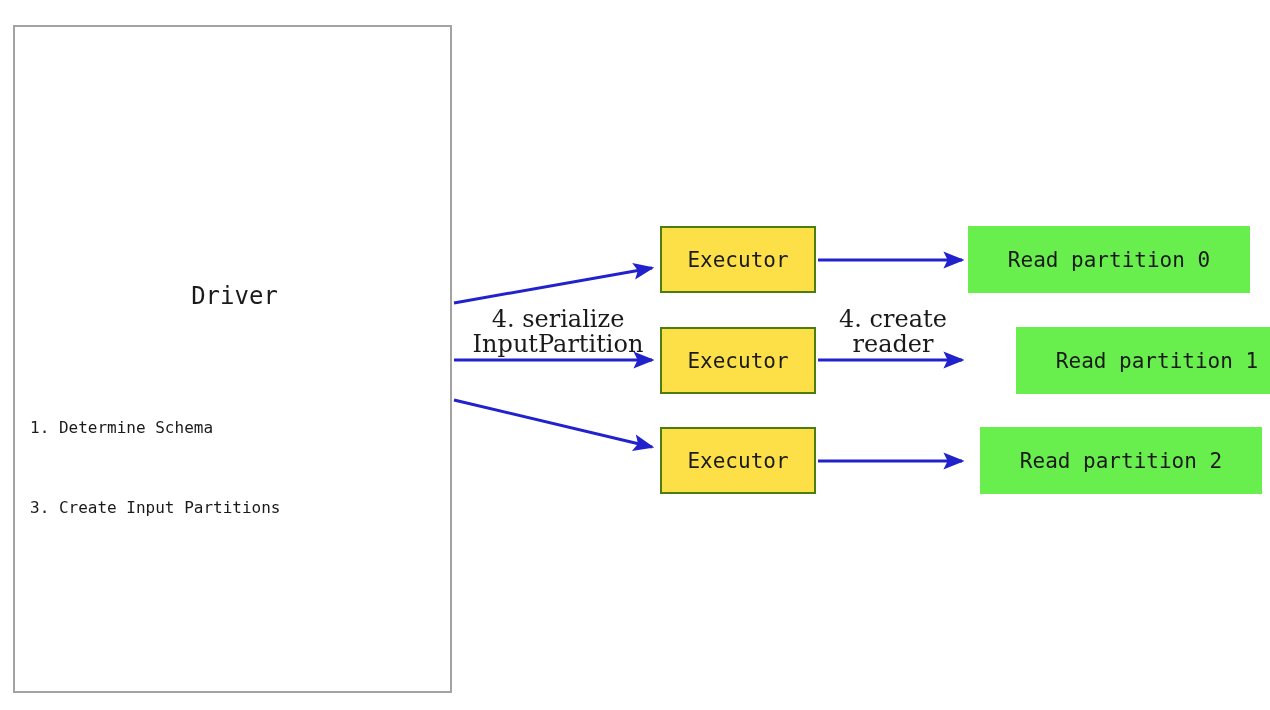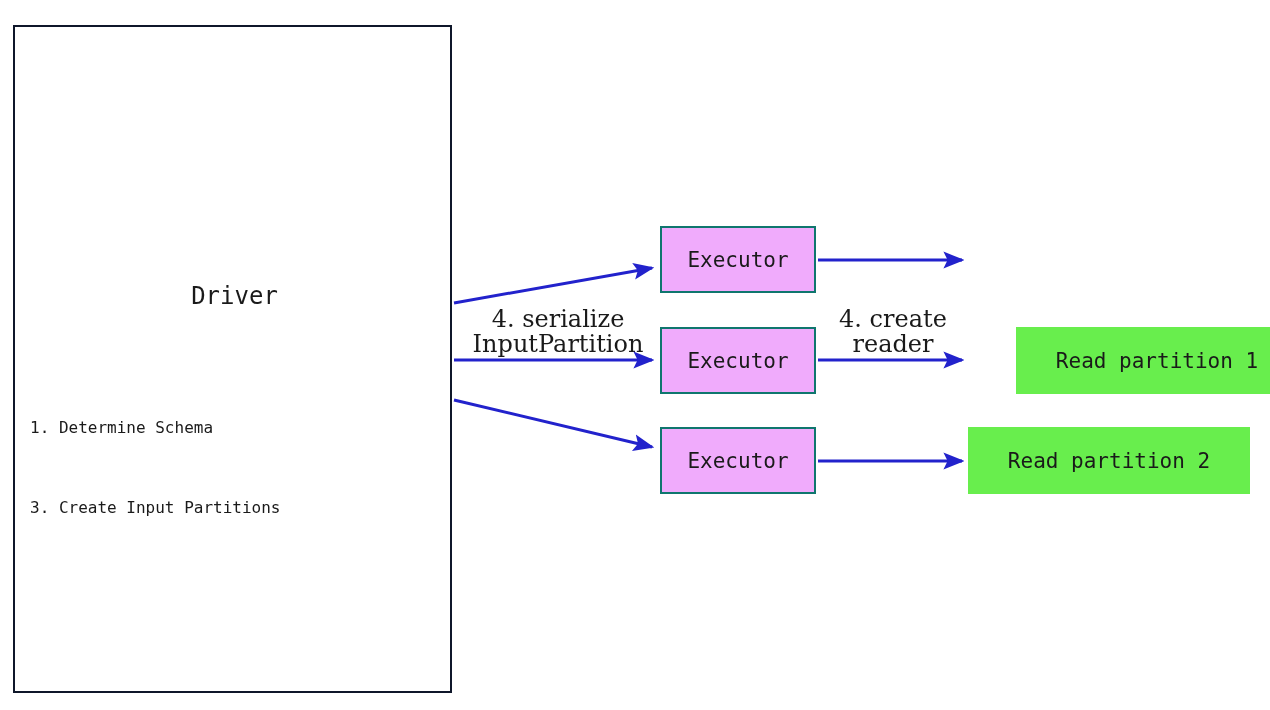--- a/index.html
+++ b/index.html
@@ -17,21 +17,21 @@
   }
 
   
   .driver-box {
     position: absolute;
     left: 13px;
     top: 25px;
     width: 439px;
     height: 668px;
     box-sizing: border-box;
-    border: 2px solid #0f172a;
+    border: 2px solid #a3a3a3;
     background: #ffffff;
   }
   .driver-title {
     position: absolute;
     left: 0;
     top: 255px;
     width: 439px;
     text-align: center;
     font-family: "DejaVu Sans Mono", "Liberation Mono", monospace;
     font-size: 24px;
@@ -51,22 +51,22 @@
   }
   .driver-steps div { white-space: pre; }
 
   
   .executor-box {
     position: absolute;
     left: 660px;
     width: 156px;
     height: 67px;
     box-sizing: border-box;
-    border: 2px solid #0f766e;
-    background: #f0abfc;
+    border: 2px solid #4d7c0f;
+    background: #fde047;
     display: flex;
     align-items: center;
     justify-content: center;
     font-family: "DejaVu Sans Mono", "Liberation Mono", monospace;
     font-size: 21px;
     color: #1a1a1a;
     white-space: pre;
   }
   .exec-row0 { top: 226px; }
   .exec-row1 { top: 327px; }
@@ -83,21 +83,21 @@
     display: flex;
     align-items: center;
     justify-content: center;
     font-family: "DejaVu Sans Mono", "Liberation Mono", monospace;
     font-size: 21px;
     color: #1a1a1a;
     white-space: pre;
   }
   .part-row0 { top: 226px; }
   .part-row1 { top: 327px; margin-left: 48px; }
-  .part-row2 { top: 427px; }
+  .part-row2 { top: 427px; margin-left: 12px; }
 
   
   .arrow-label {
     position: absolute;
     font-family: "DejaVu Serif", "Liberation Serif", serif;
     font-size: 24px;
     line-height: 25px;
     color: #1a1a1a;
     text-align: center;
     white-space: nowrap;
@@ -133,20 +133,21 @@
     <div class="driver-steps">
       <div>1. Determine Schema</div>
       <div>3. Create Input Partitions</div>
     </div>
   </div>
 
   <div class="executor-box exec-row0">Executor</div>
   <div class="executor-box exec-row1">Executor</div>
   <div class="executor-box exec-row2">Executor</div>
 
+  <div class="partition-box part-row0">Read partition 0</div>
   <div class="partition-box part-row1">Read partition 1</div>
   <div class="partition-box part-row2">Read partition 2</div>
 
   <div class="arrow-label label-serialize">
     <div>4. serialize</div>
     <div>InputPartition</div>
   </div>
   <div class="arrow-label label-create">
     <div>4. create</div>
     <div>reader</div>

